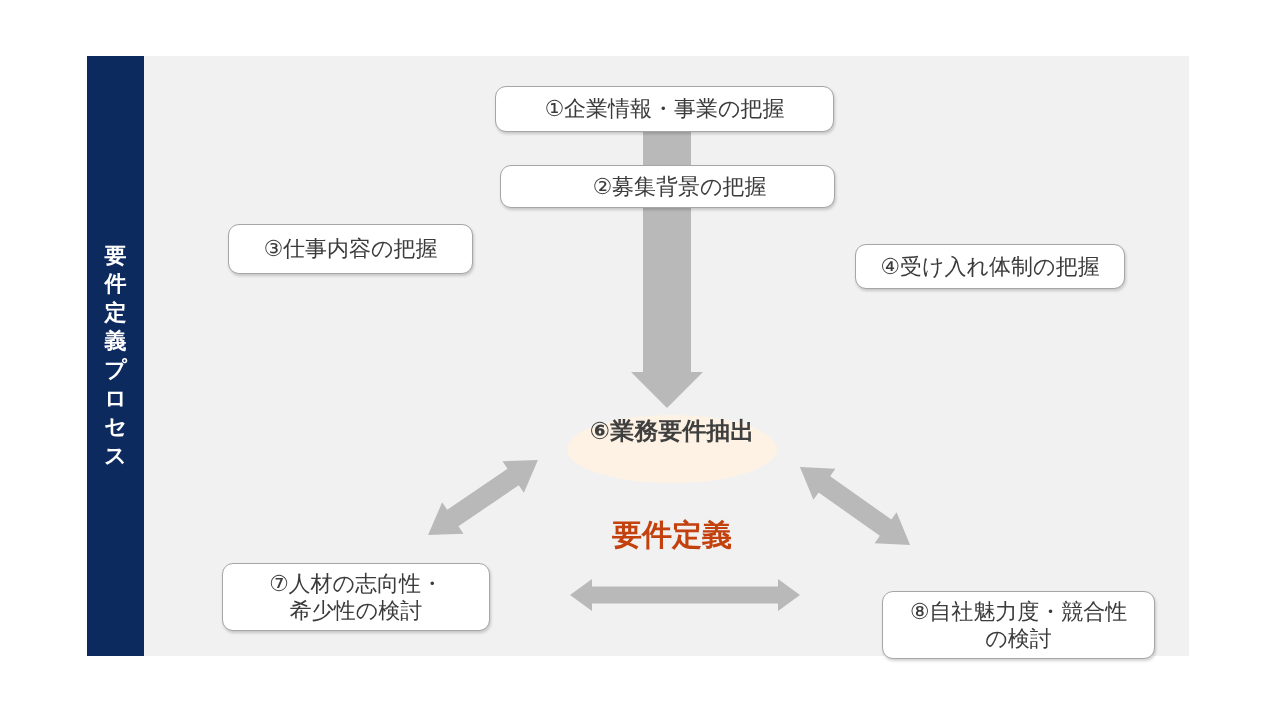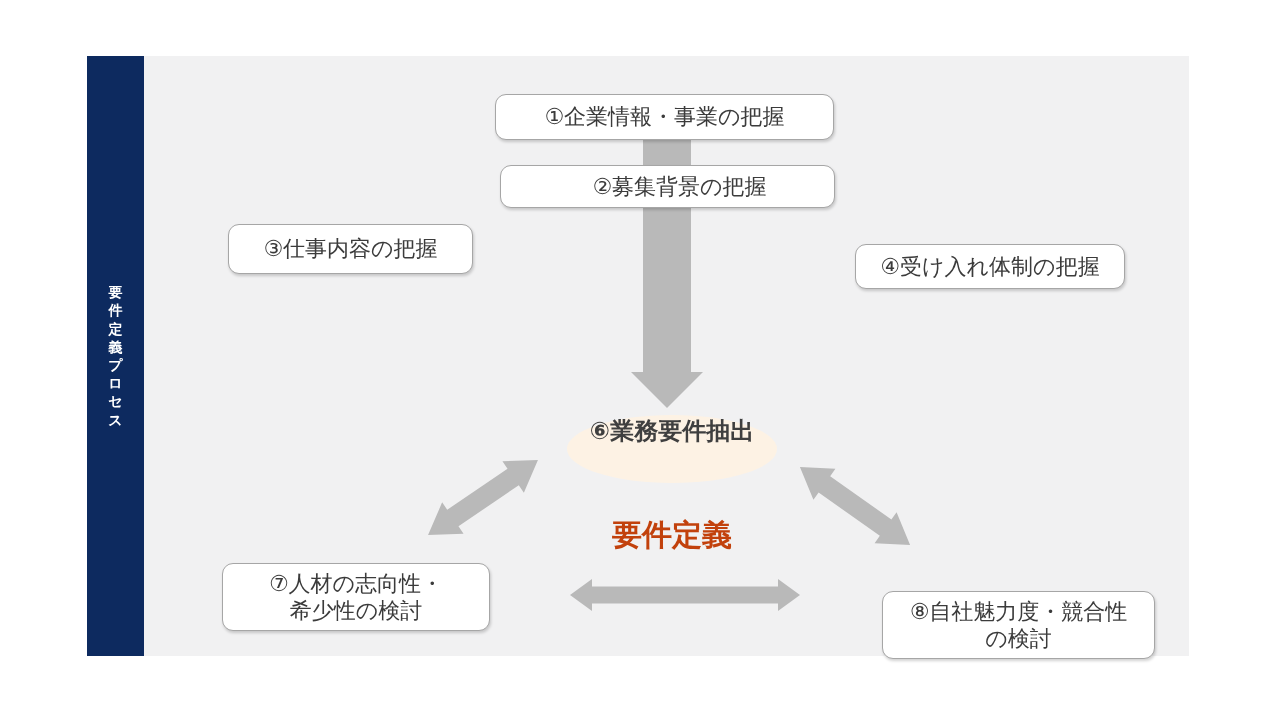--- a/index.html
+++ b/index.html
@@ -25,21 +25,21 @@
     width: 57px;
     height: 600px;
     background: #0d2a5f;
     display: flex;
     align-items: center;
     justify-content: center;
   }
   .sidebar-label {
     width: 24px;
     color: #ffffff;
-    font-size: 14px;
+    font-size: 22px;
     font-weight: 700;
     line-height: 1.3;
     text-align: center;
     word-break: break-all;
   }
   .canvas {
     position: absolute;
     left: 57px;
     top: 0;
     width: 1045px;
@@ -64,21 +64,21 @@
     display: flex;
     align-items: center;
     justify-content: center;
     font-size: 22px;
     color: #3b3b3b;
     text-align: center;
     white-space: pre-line;
     line-height: 1.25;
     box-sizing: border-box;
   }
-  .box1 { left: 351px; top: 30px;  width: 339px; height: 46px; margin-top: 8px; }
+  .box1 { left: 351px; top: 30px;  width: 339px; height: 46px; }
   .box2 { left: 356px; top: 109px; width: 335px; height: 43px; padding-left: 24px; }
   .box3 { left: 84px;  top: 168px; width: 245px; height: 50px; }
   .box4 { left: 711px; top: 188px; width: 270px; height: 45px; }
   .box5 { left: 340px; top: 239px; width: 362px; height: 41px; }
   .box7 { left: 78px;  top: 507px; width: 268px; height: 68px; }
   .box8 { left: 738px; top: 535px; width: 273px; height: 68px; }
   .ellipse6 {
     position: absolute;
     z-index: 1;
     left: 423px;

